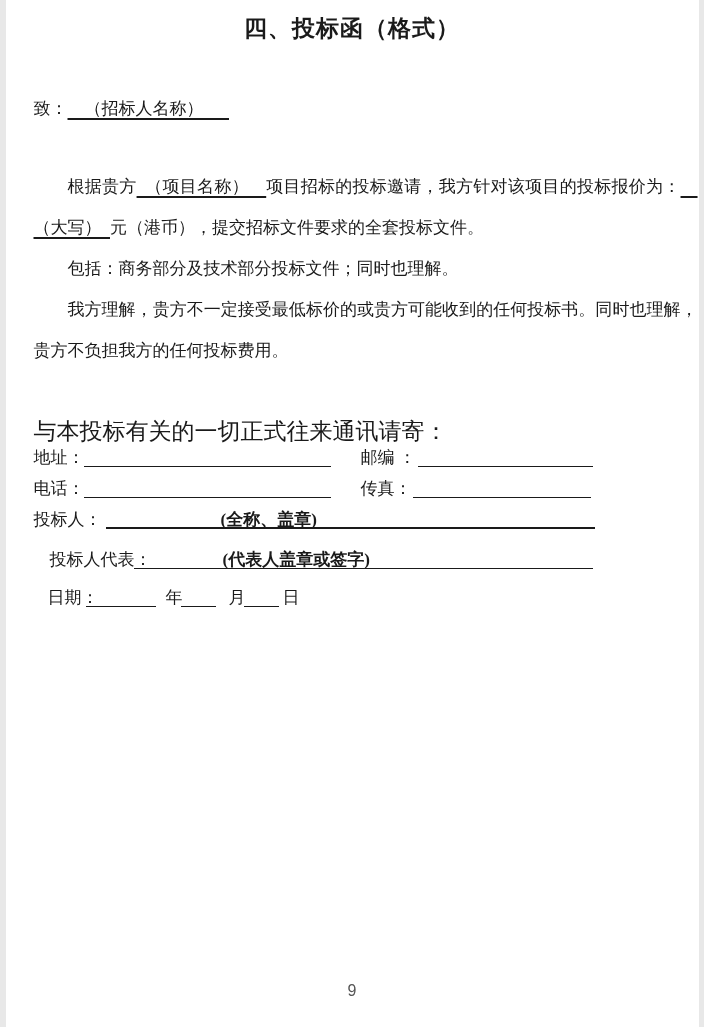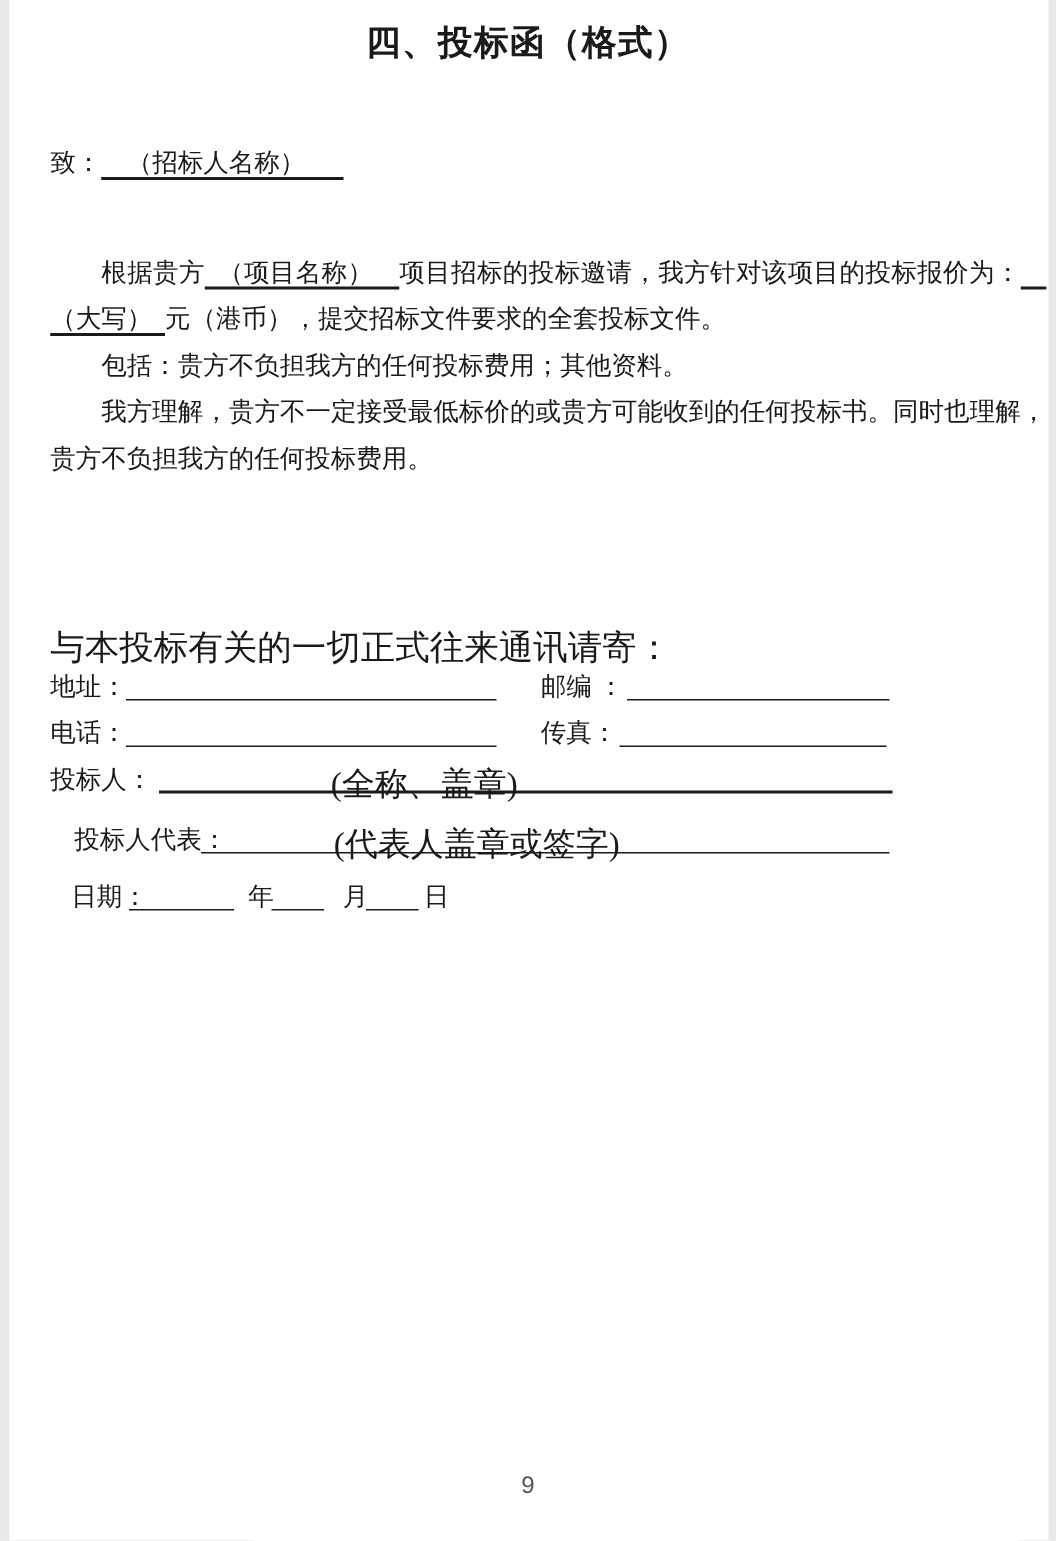--- a/index.html
+++ b/index.html
@@ -39,21 +39,21 @@
     text-underline-offset: 4px;
     text-decoration-thickness: 1.5px;
     text-align: right;
   }
   .body-block {
     position: absolute;
     top: 166px;
     left: 28px;
     width: 664px;
     font-size: 17px;
-    line-height: 31px;
+    line-height: 41px;
     text-align: justify;
   }
   .body-block p {
     margin: 0;
     text-indent: 2em;
   }
   .corr-heading {
     position: absolute;
     top: 416px;
     left: 28px;
@@ -71,22 +71,23 @@
     position: absolute;
     top: 0;
     height: 21px;
     border-bottom: 1.5px solid #1a1a1a;
     box-sizing: border-box;
   }
   .blank.heavy { border-bottom-width: 2px; }
   .blank .hint {
     position: absolute;
     top: 0;
-    font-size: 22px;
+    font-size: 17px;
     white-space: nowrap;
+    font-weight: bold;
   }
   .row-address { top: 446px; }
   .row-phone   { top: 477px; }
   .row-bidder  { top: 508px; }
   .row-rep     { top: 548px; }
   .row-date    { top: 586px; }
   .page-number {
     position: absolute;
     top: 982px;
     left: 0;
@@ -103,21 +104,21 @@
 <div class="page">
 
   <div class="doc-title">四、投标函（格式）</div>
 
   <div class="salutation">
     <span>致：</span><span class="u">　（招标人名称）　 </span>
   </div>
 
   <div class="body-block">
     <p><span>根据贵方</span><span class="u"> （项目名称）　</span><span>项目招标的投标邀请，我方针对该项目的投标报价为：</span><span class="u">　（大写） </span><span>元（港币），提交招标文件要求的全套投标文件。</span></p>
-    <p>包括：贵方不负担我方的任何投标费用；其他资料。</p>
+    <p>包括：商务部分及技术部分投标文件；同时也理解。</p>
     <p>我方理解，贵方不一定接受最低标价的或贵方可能收到的任何投标书。同时也理解，贵方不负担我方的任何投标费用。</p>
   </div>
 
   <div class="corr-heading">与本投标有关的一切正式往来通讯请寄：</div>
 
   <div class="form-row row-address">
     <span class="lbl" style="left:0;">地址：</span>
     <span class="blank" style="left:50px; width:247px;"></span>
     <span class="lbl" style="left:327px;">邮编 ：</span>
     <span class="blank" style="left:384px; width:175px;"></span>

